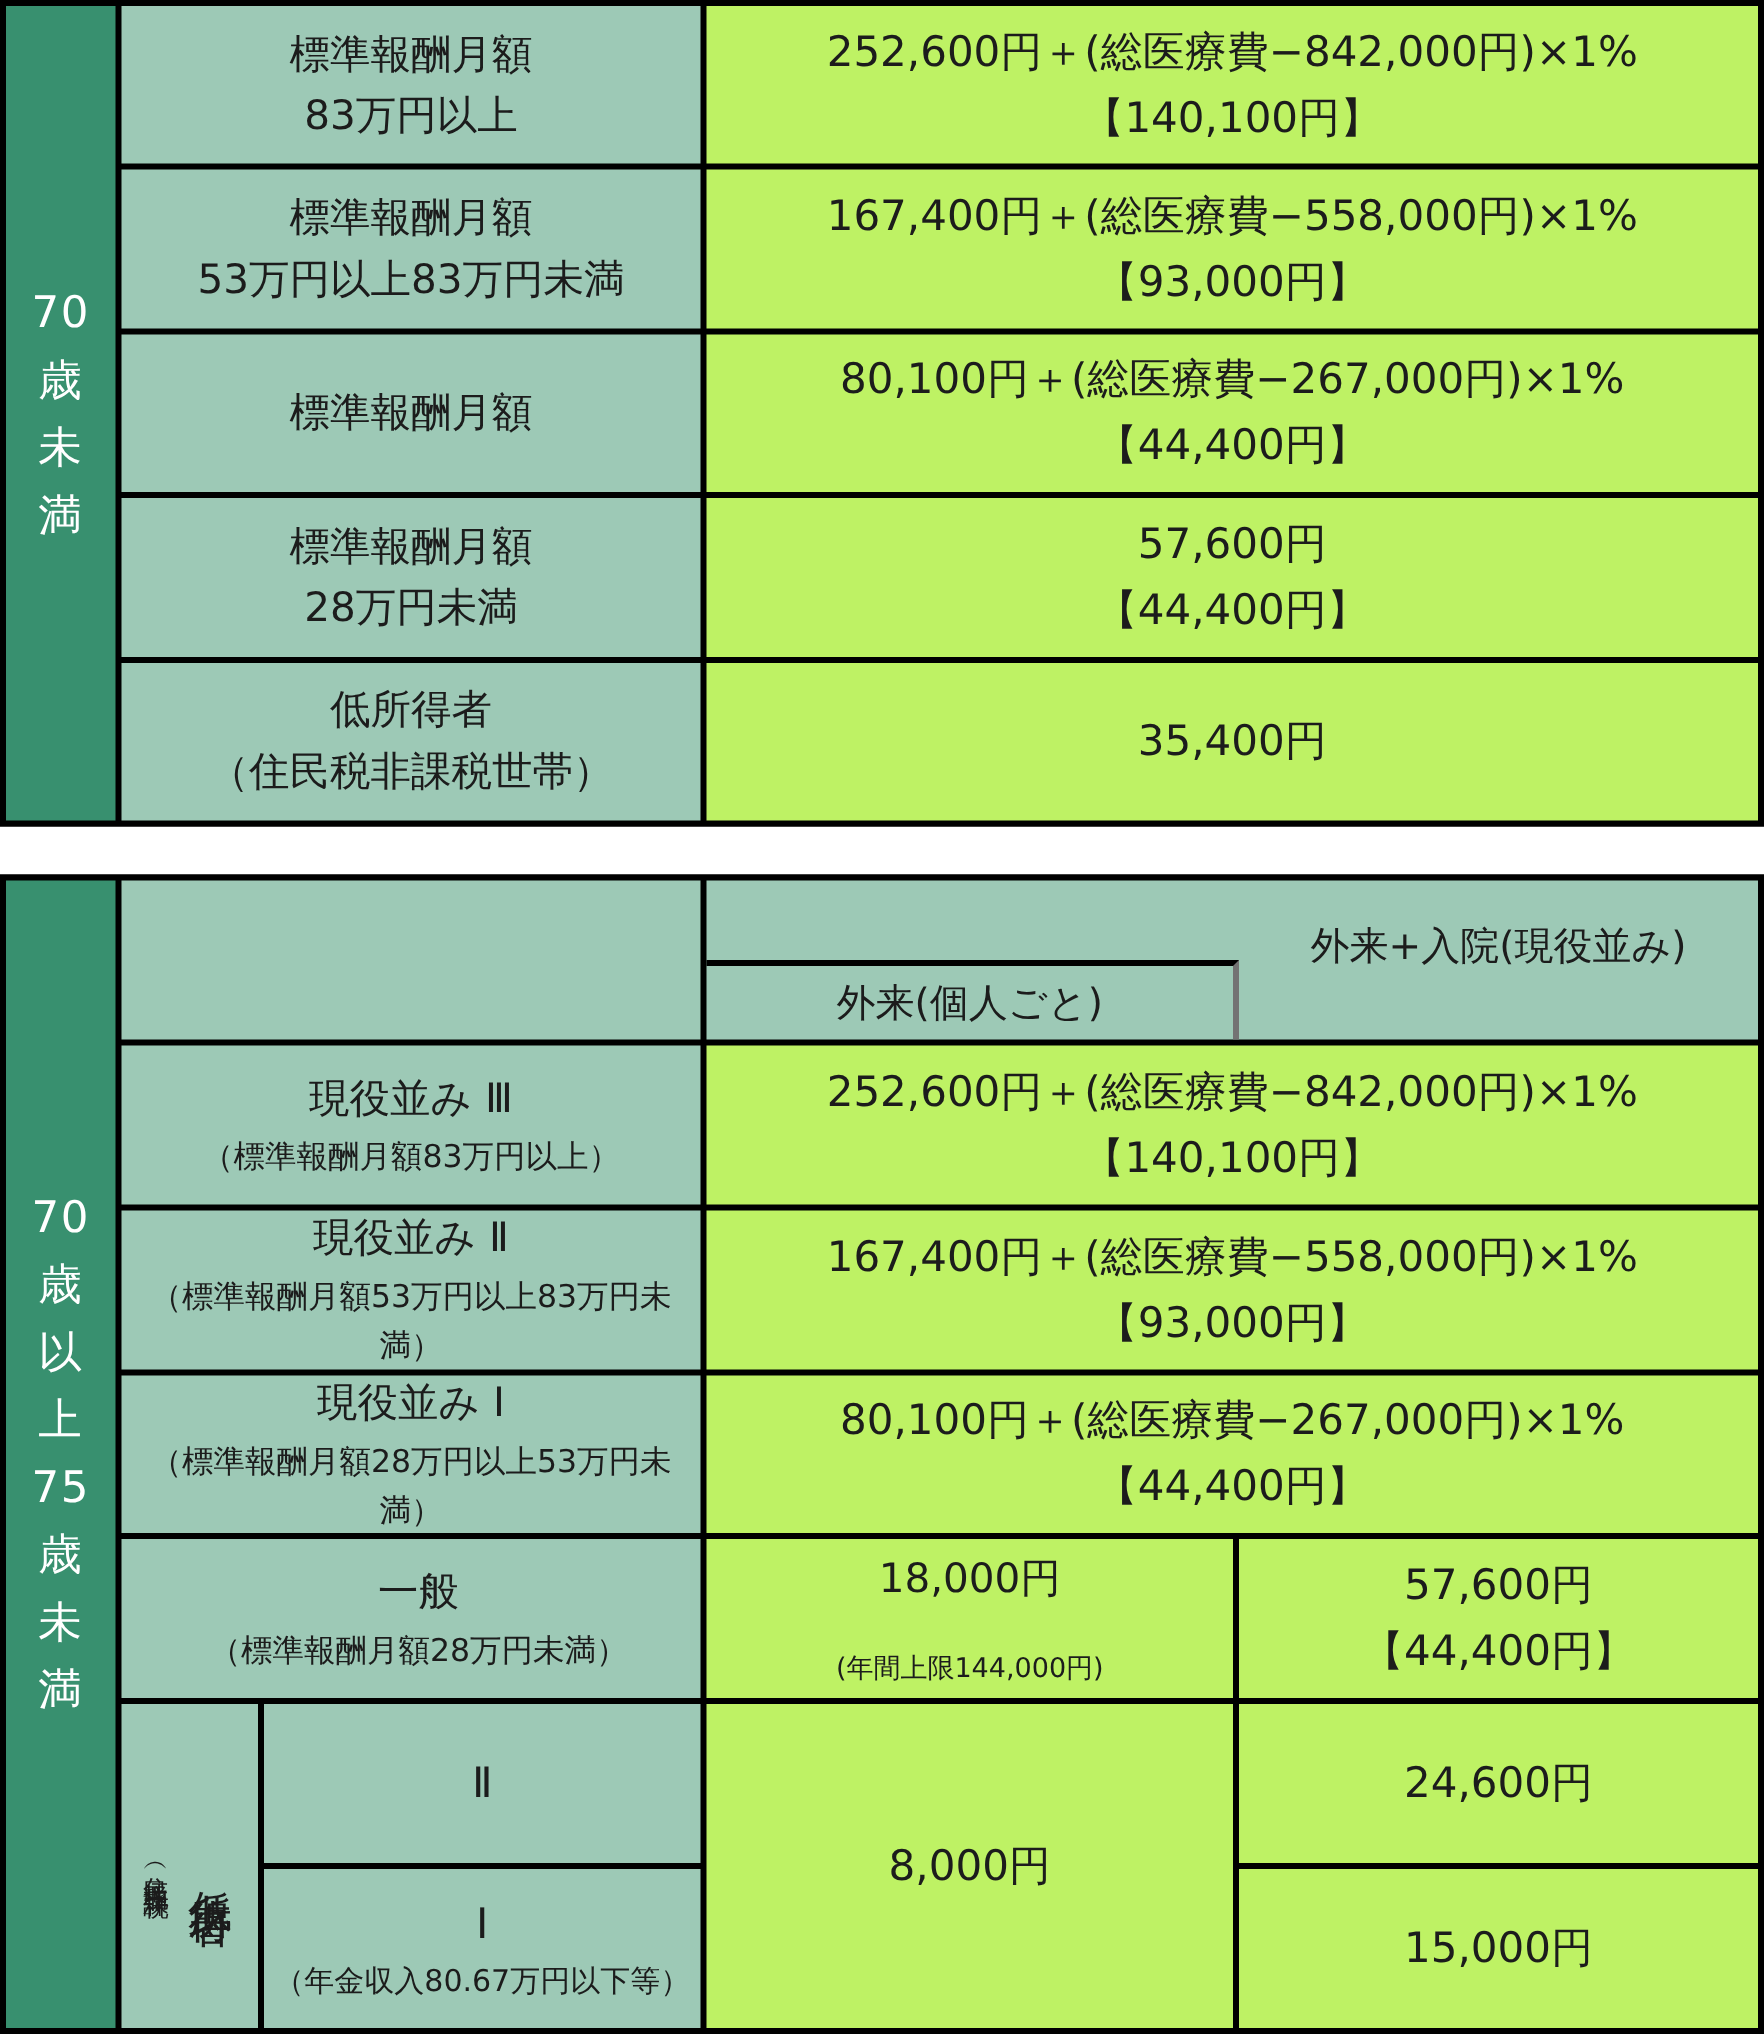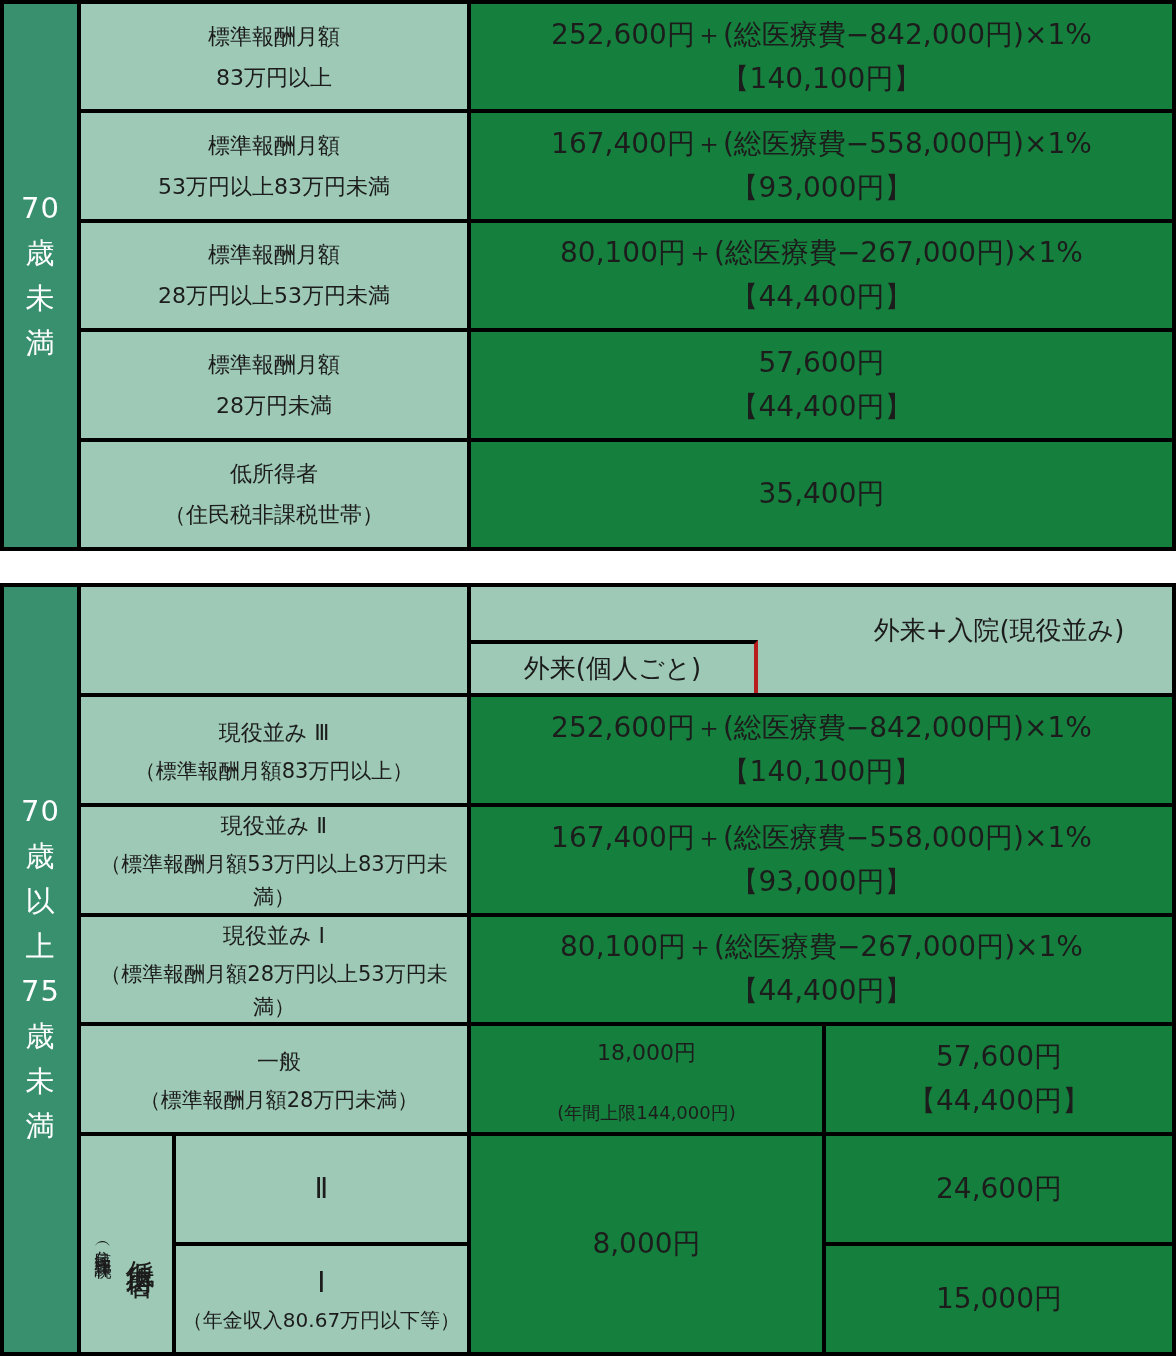--- a/index.html
+++ b/index.html
@@ -22,28 +22,28 @@
     margin-top:32px;
     width:1176px; height:773px;
     grid-template-columns:73px 386px 351px 346px;
     grid-template-rows:repeat(7,1fr);
   }
   .cell {
     display:flex; flex-direction:column; align-items:center; justify-content:center;
     text-align:center; overflow:hidden;
   }
   .g { background:var(--lg,#9DC9B6); }
-  .w { background:#15803d; }
+  .w { background:#bef264; }
   .sb {
     background:var(--dg,#38906F); color:#fff;
     font-size:29px; line-height:45px; font-weight:500;
   }
   .sb div { letter-spacing:1px; }
 
-  .lab { font-size:22px; line-height:41px; }
+  .lab { font-size:27px; line-height:41px; }
   .val { font-size:28px; line-height:44px; }
   .sub21 { font-size:21px; line-height:33px; margin-top:2px; }
   .sub18 { font-size:18px; line-height:28px; margin-top:14px; }
   .sub20 { font-size:20px; line-height:31px; margin-top:2px; }
   .num28 { font-size:28px; line-height:40px; }
 
   
   .t2-sb   { grid-column:1; grid-row:1 / span 7; }
   .t2-hlbl { grid-column:2; grid-row:1; }
   .t2-hmain{ grid-column:3 / span 2; grid-row:1; position:relative; }
@@ -63,22 +63,22 @@
   .vlab {
     grid-column:1; grid-row:1 / span 2;
     display:flex; flex-direction:row; align-items:center; justify-content:center; gap:5px;
   }
   .vsub { writing-mode:vertical-rl; text-orientation:mixed; font-size:17px; letter-spacing:2px; }
   .vmain{ writing-mode:vertical-rl; text-orientation:mixed; font-size:29px; letter-spacing:3px; }
   .low-ii { grid-column:2; grid-row:1; }
   .low-i  { grid-column:2; grid-row:2; }
 
   .gairai-box {
-    position:absolute; left:0; bottom:0; width:287px; height:53px;
-    border-top:4px solid #000; border-right:4px solid #b91c1c;
+    position:absolute; left:0; bottom:0; width:355px; height:53px;
+    border-top:4px solid #000; border-right:4px solid #737373;
     display:flex; align-items:center; justify-content:center;
     font-size:26px;
   }
   .combined-hd {
     position:absolute; top:0; right:0; width:346px; height:100%;
     display:flex; align-items:center; justify-content:center;
     font-size:26px; padding-bottom:18px;
   }
 </style>
 </head>
@@ -105,21 +105,20 @@
     <div class="lab">標準報酬月額</div>
     <div class="lab">53万円以上83万円未満</div>
   </div>
   <div class="cell w" style="grid-column:3;grid-row:2;">
     <div class="val">167,400円＋(総医療費−558,000円)×1%</div>
     <div class="val">【93,000円】</div>
   </div>
 
   <div class="cell g" style="grid-column:2;grid-row:3;">
     <div class="lab">標準報酬月額</div>
-    <div class="lab">28万円以上53万円未満</div>
   </div>
   <div class="cell w" style="grid-column:3;grid-row:3;">
     <div class="val">80,100円＋(総医療費−267,000円)×1%</div>
     <div class="val">【44,400円】</div>
   </div>
 
   <div class="cell g" style="grid-column:2;grid-row:4;">
     <div class="lab">標準報酬月額</div>
     <div class="lab">28万円未満</div>
   </div>

